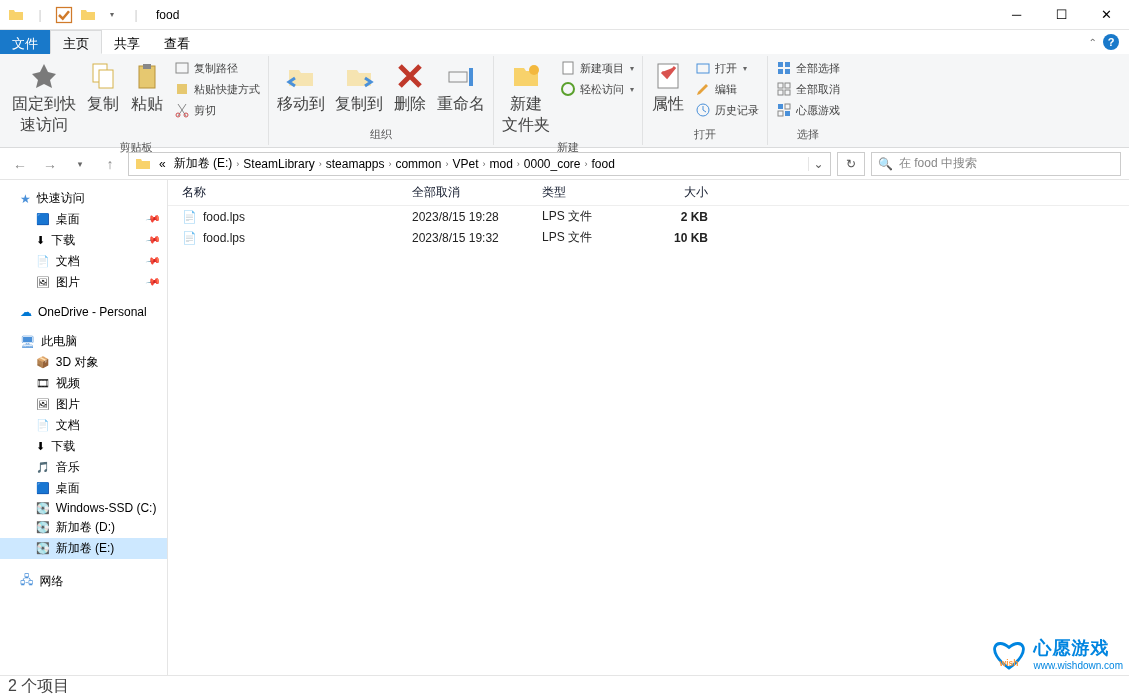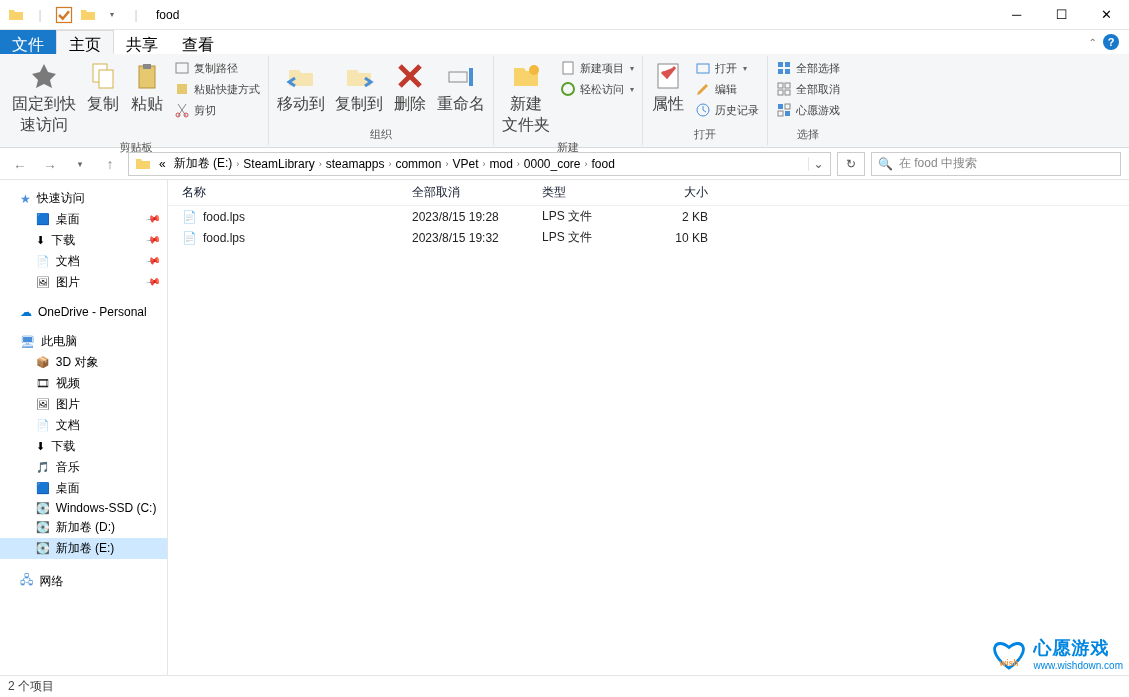--- a/index.html
+++ b/index.html
@@ -9,21 +9,21 @@
 .titlebar { height: 30px; display: flex; align-items: center; background: #fff; border-bottom: 1px solid #e5e5e5; }
 .titlebar .qat { display: flex; align-items: center; gap: 4px; padding: 0 6px; }
 .titlebar .qat span { width: 20px; height: 20px; display: inline-flex; align-items: center; justify-content: center; }
 .title-folder-icon svg { width:16px; height:16px; }
 .titlebar .title { padding-left: 4px; font-size: 12px; color: #000; }
 .titlebar .wincontrols { margin-left: auto; display: flex; }
 .titlebar .wincontrols div { width: 45px; height: 30px; display: flex; align-items: center; justify-content: center; font-size: 13px; font-family: Arial; }
 
 
 .ribbon-tabs { height: 24px; display: flex; align-items: stretch; background: #fff; position: relative; }
-.ribbon-tabs .tab { padding: 4px 12px; font-size: 16px; border-top: 1px solid transparent; cursor: default; }
+.ribbon-tabs .tab { padding: 4px 12px; font-size: 13px; border-top: 1px solid transparent; cursor: default; }
 .ribbon-tabs .tab.file { background: #1979ca; color: #fff; }
 .ribbon-tabs .tab.active { background: #f5f6f7; border: 1px solid #dadbdc; border-bottom: 1px solid #f5f6f7; }
 .ribbon-tabs .helpers { margin-left: auto; display: flex; align-items: center; gap: 6px; padding-right: 10px; }
 .helpers .caret { color:#6b6b6b; font-size:10px; }
 .helpers .help { width:16px; height:16px; border-radius:50%; background:#1979ca; color:#fff; display:flex; align-items:center; justify-content:center; font-size:11px; font-weight:bold; }
 
 
 .ribbon { height: 94px; background: #f5f6f7; border-bottom: 1px solid #dadbdc; display: flex; align-items: stretch; padding: 2px 4px; }
 .rgroup { display:flex; flex-direction:column; align-items:center; border-right:1px solid #e1e2e3; padding: 0 4px; }
 .rgroup .body { flex:1; display:flex; align-items:flex-start; gap:2px; padding-top:2px; }
@@ -55,24 +55,24 @@
 
 .files { flex:1; }
 .cols { display:flex; padding:4px 0 4px 14px; border-bottom:1px solid #eee; color:#0f172a; }
 .cols div { font-size:12px; }
 .c-name { width:230px; }
 .c-date { width:130px; }
 .c-type { width:108px; }
 .c-size { width:58px; text-align:right; }
 .row { display:flex; padding:2px 0 2px 14px; align-items:center; font-size:12px; color:#222; }
 .row .c-name { display:flex; align-items:center; gap:6px; }
-.row .c-size { text-align:right; }
-
-
-.status { height:22px; border-top:1px solid #e5e5e5; display:flex; align-items:center; padding:0 8px; font-size:12px; color:#444; }
+.row .c-size { text-align:right;font-weight:bold; }
+
+
+.status { height:22px; border-top:1px solid #e5e5e5; display:flex; align-items:center; padding:0 8px; font-size:16px; color:#444; }
 
 
 .watermark { position:absolute; right:6px; bottom:26px; display:flex; align-items:center; gap:6px; }
 .watermark .heart { width:38px; height:32px; }
 .watermark .t1 { font-size:18px; font-weight:bold; color:#0085e0; letter-spacing:1px; }
 .watermark .t2 { font-size:10px; color:#0085e0; }
 
 
 .ic svg { width:100%; height:100%; }
 .folder-y { fill:#f8d26b; }

